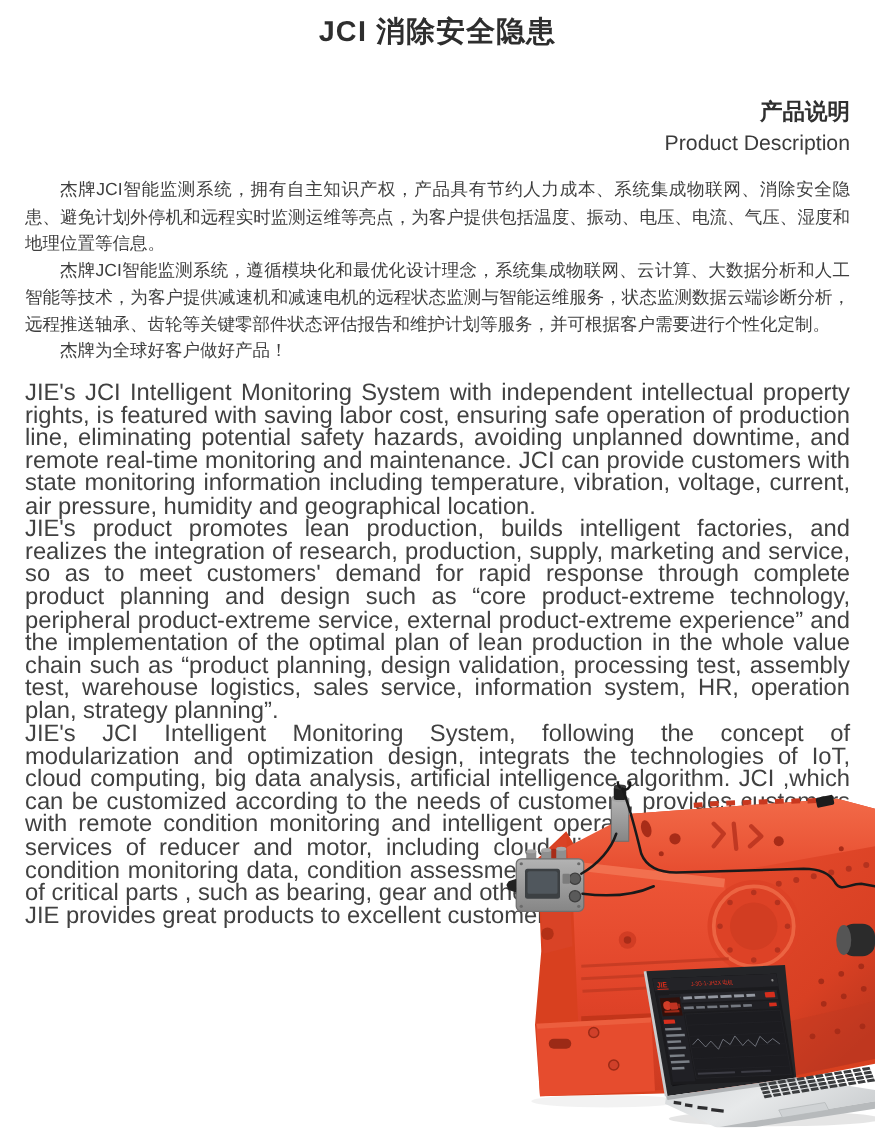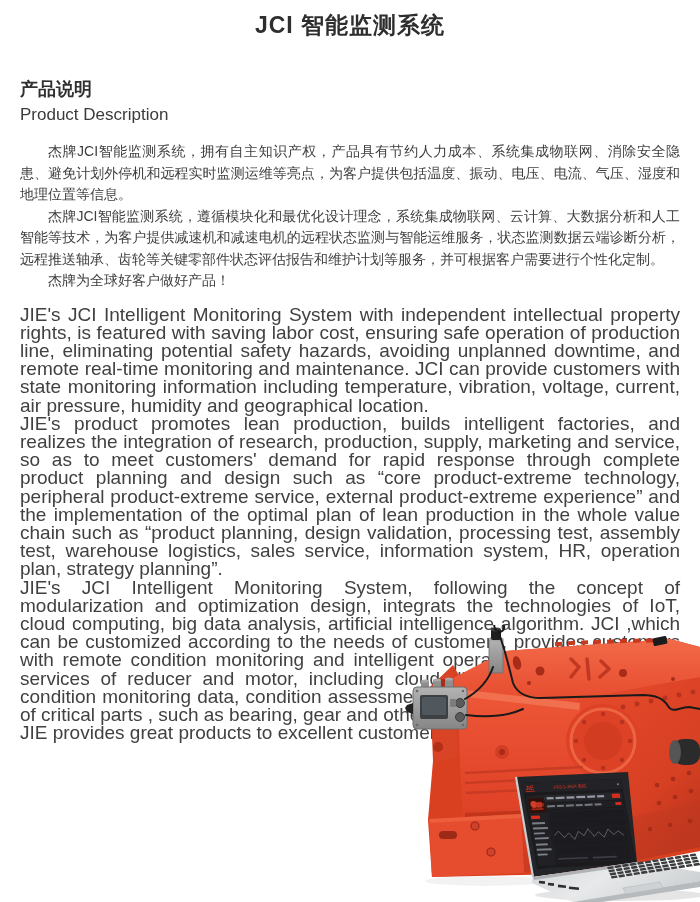--- a/index.html
+++ b/index.html
@@ -3,37 +3,37 @@
 <meta charset="utf-8">
 <style>
   html,body{margin:0;padding:0;background:#ffffff;}
   .page{
     position:relative;width:700px;height:902px;margin:0 auto;background:#ffffff;
     overflow:hidden;font-family:"Liberation Sans","DejaVu Sans",sans-serif;color:#3f3f3f;
   }
   .header{text-align:center;padding-top:6px;}
   .title-cn{font-size:23px;font-weight:bold;color:#2e2e2e;letter-spacing:1px;margin:4px 0 2px 0;}
   .title-en{font-size:27px;font-weight:normal;color:#353535;letter-spacing:0.2px;margin:2px 0 0 0;}
-  .section{margin:36px 20px 0 20px;}
+  .section{margin:36px 20px 0 20px;text-align:right;}
   .section-cn{font-size:18px;font-weight:bold;color:#303030;margin:0;}
   .section-en{font-size:17px;color:#3b3b3b;margin-top:4px;}
   .cn-block{margin:16px 20px 0 20px;font-size:14px;line-height:21.5px;text-align:justify;color:#3f3f3f;}
   .cn-block p{margin:0;text-indent:2em;}
   .en-block{margin:14px 20px 0 20px;font-size:19px;line-height:18.2px;text-align:justify;color:#414141;}
   .en-block p{margin:0;}
   .photo{position:absolute;left:405px;top:625px;width:295px;height:277px;}
   .photo svg{display:block;}
 </style>
 </head>
 <body>
 
 <div class="page">
 
   <div class="header">
-    <h1 class="title-cn">JCI 智能监测系统</h1>
+    <h1 class="title-cn">JCI 消除安全隐患</h1>
   </div>
 
   <div class="section">
     <h3 class="section-cn">产品说明</h3>
     <div class="section-en">Product Description</div>
   </div>
 
   <div class="cn-block">
     <p>杰牌JCI智能监测系统，拥有自主知识产权，产品具有节约人力成本、系统集成物联网、消除安全隐患、避免计划外停机和远程实时监测运维等亮点，为客户提供包括温度、振动、电压、电流、气压、湿度和地理位置等信息。</p>
     <p>杰牌JCI智能监测系统，遵循模块化和最优化设计理念，系统集成物联网、云计算、大数据分析和人工智能等技术，为客户提供减速机和减速电机的远程状态监测与智能运维服务，状态监测数据云端诊断分析，远程推送轴承、齿轮等关键零部件状态评估报告和维护计划等服务，并可根据客户需要进行个性化定制。</p>

